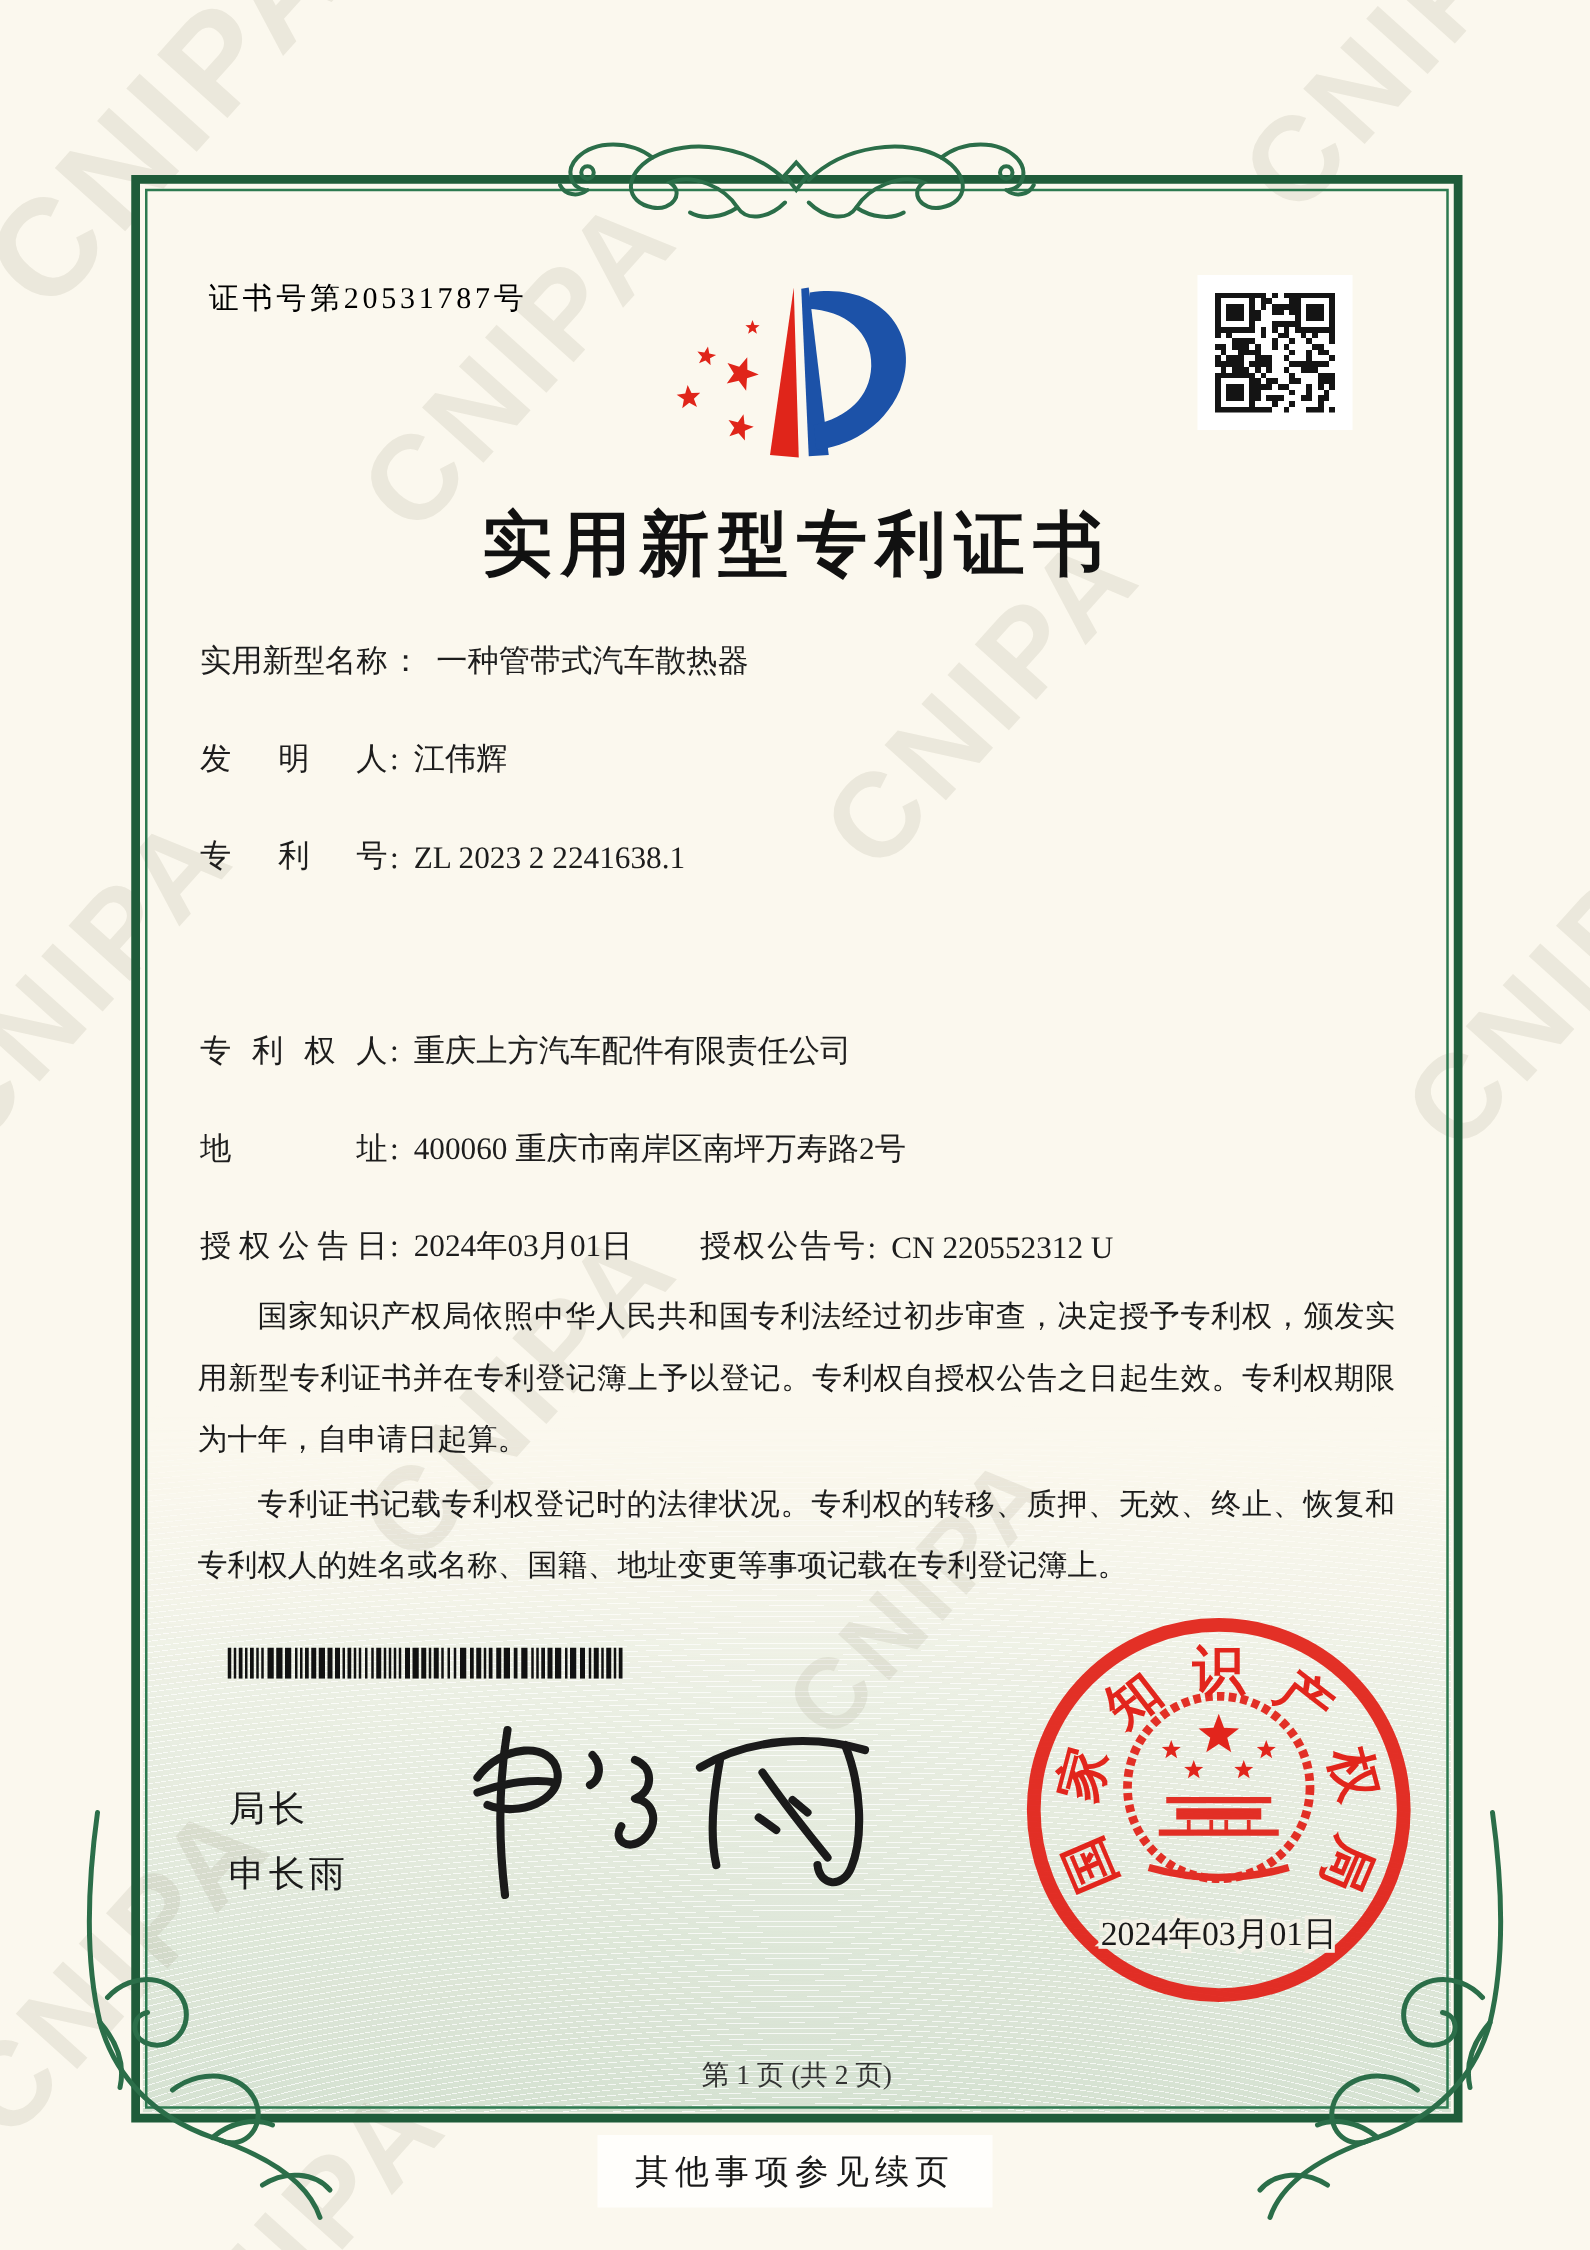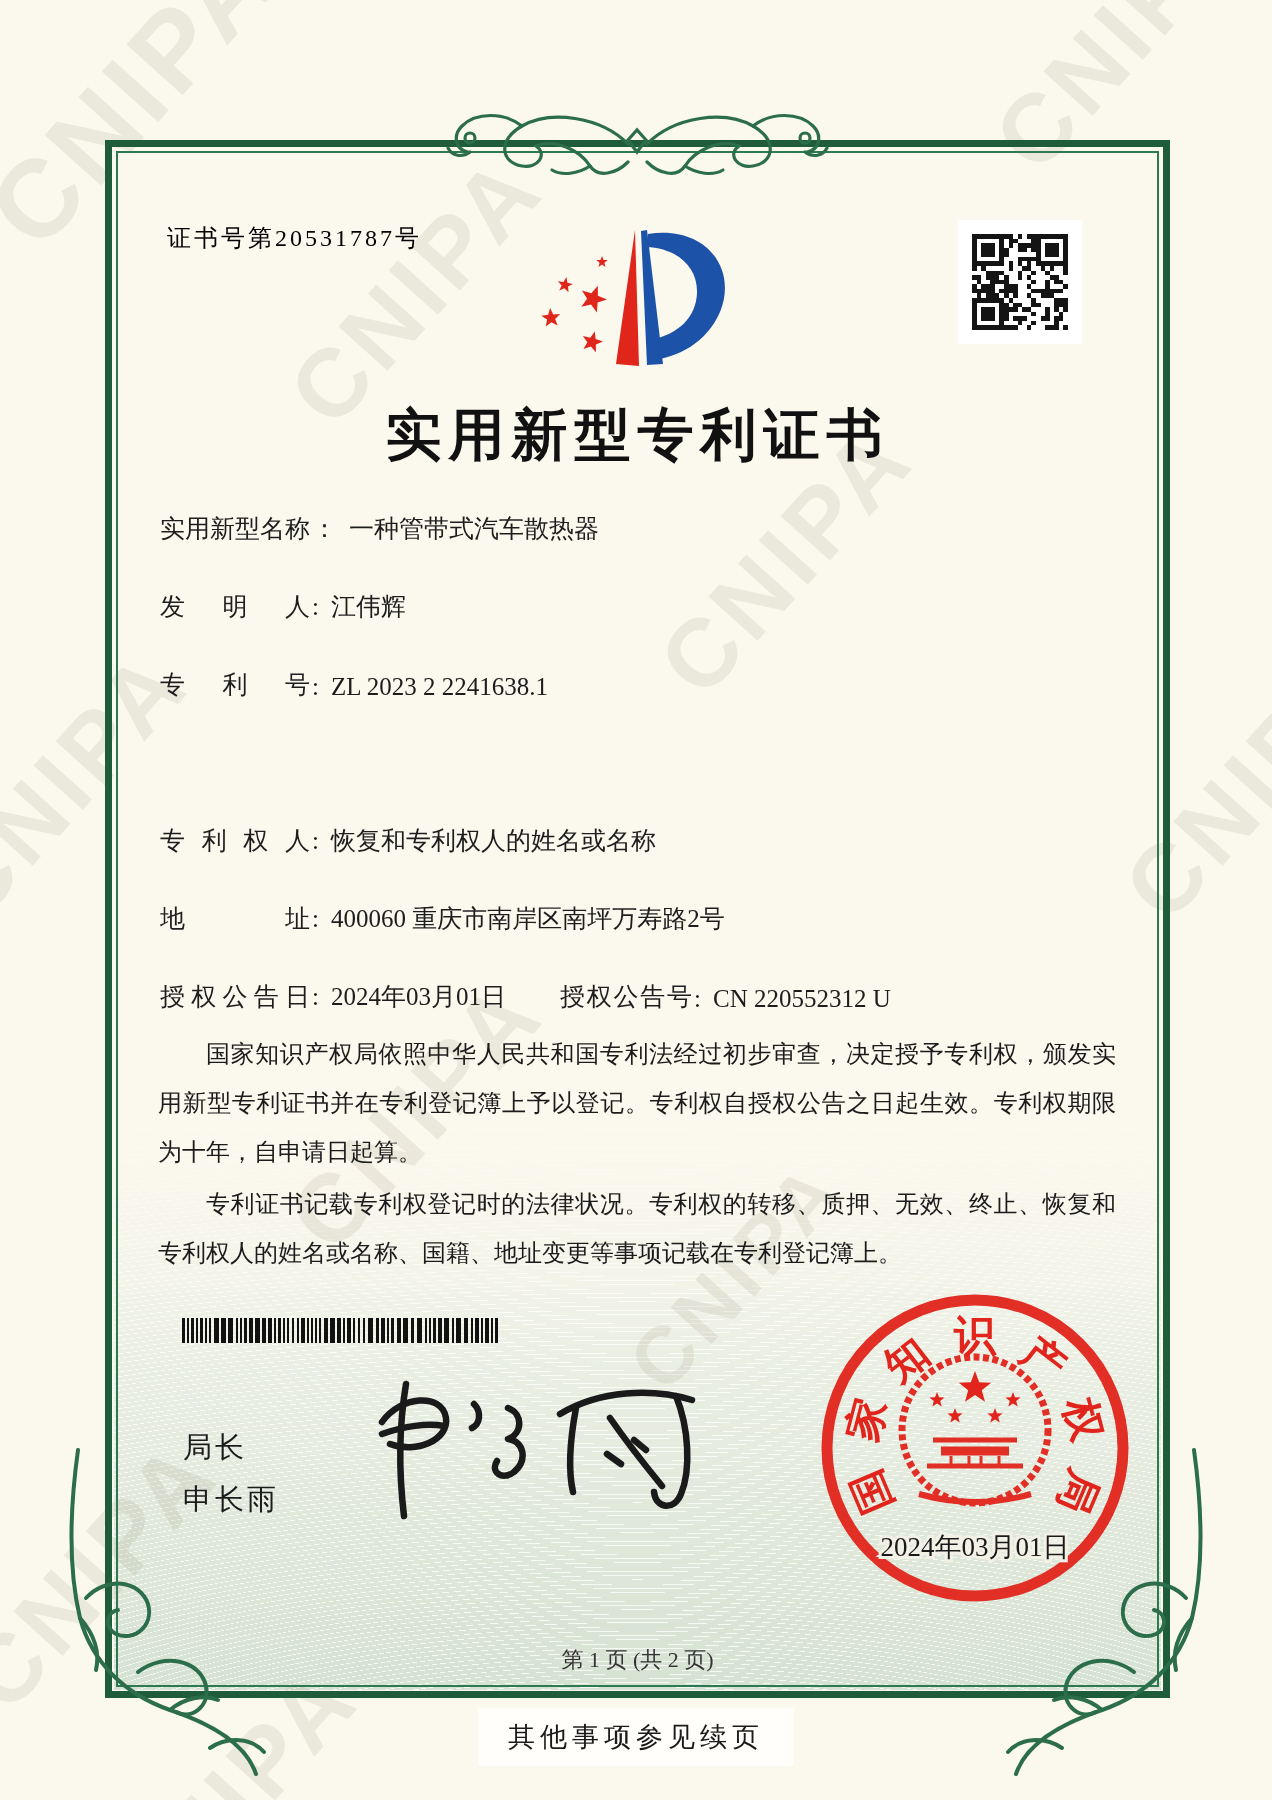--- a/index.html
+++ b/index.html
@@ -371,21 +371,21 @@
   <div class="field" style="top:512px">
     <span class="flabel">实用新型名称</span><span class="fcolon">：</span><span class="fvalue">一种管带式汽车散热器</span>
   </div>
   <div class="field" style="top:590px">
     <span class="flabel">发明人</span><span class="fcolon">:</span><span class="fvalue">江伟辉</span>
   </div>
   <div class="field" style="top:668px">
     <span class="flabel">专利号</span><span class="fcolon">:</span><span class="fvalue">ZL 2023 2 2241638.1</span>
   </div>
   <div class="field" style="top:824px">
-    <span class="flabel">专利权人</span><span class="fcolon">:</span><span class="fvalue">恢复和专利权人的姓名或名称</span>
+    <span class="flabel">专利权人</span><span class="fcolon">:</span><span class="fvalue">重庆上方汽车配件有限责任公司</span>
   </div>
   <div class="field" style="top:902px">
     <span class="flabel">地址</span><span class="fcolon">:</span><span class="fvalue">400060 重庆市南岸区南坪万寿路2号</span>
   </div>
   <div class="field" style="top:980px">
     <span class="flabel">授权公告日</span><span class="fcolon">:</span><span class="fvalue">2024年03月01日</span>
   </div>
   <div class="field second" style="top:980px">
     <span class="flabel">授权公告号</span><span class="fcolon">:</span><span class="fvalue">CN 220552312 U</span>
   </div>

